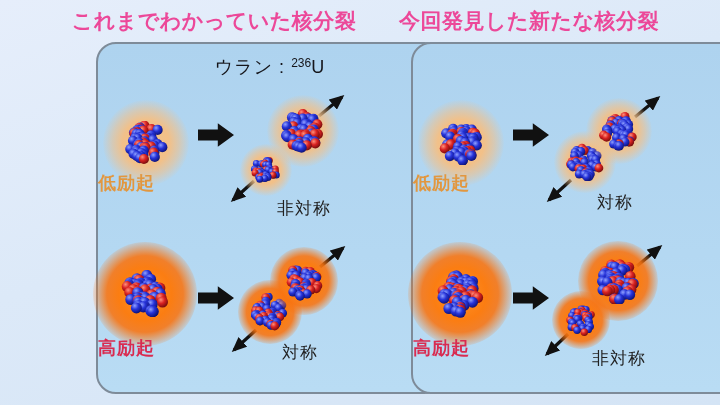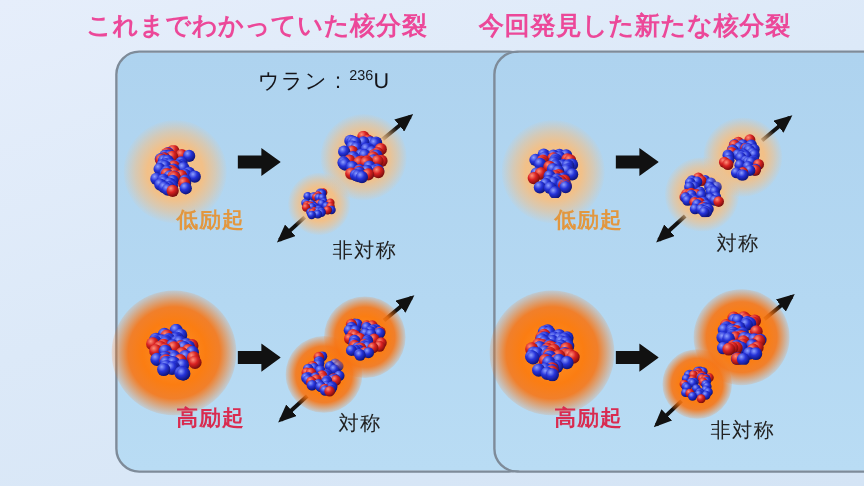--- a/index.html
+++ b/index.html
@@ -44,21 +44,21 @@
 
   .row1 .parent { left:48px; top:49px; }
   .row2 .parent { left:47px; top:50px; }
 
   .asym .frag-s { left:168px; top:76px; }
   .asym .frag-l { left:205px; top:37px; }
   .sym  .frag-s { left:172px; top:68px; }
   .sym  .frag-l { left:206px; top:37px; }
 
   .exc-label {
-    position:absolute; left:0; width:106px; text-align:right;
+    position:absolute; left:0; width:106px; text-align:left;
     font-size:18px; font-weight:600; letter-spacing:1px;
   }
   .row1 .exc-label { top:77px; }
   .row2 .exc-label { top:92px; }
   .low  .exc-label { color:#e2973f; }
   .high .exc-label { color:#d92b50; }
 
   .result-label {
     position:absolute; text-align:center; font-size:17px; color:#222;
     letter-spacing:1px;

